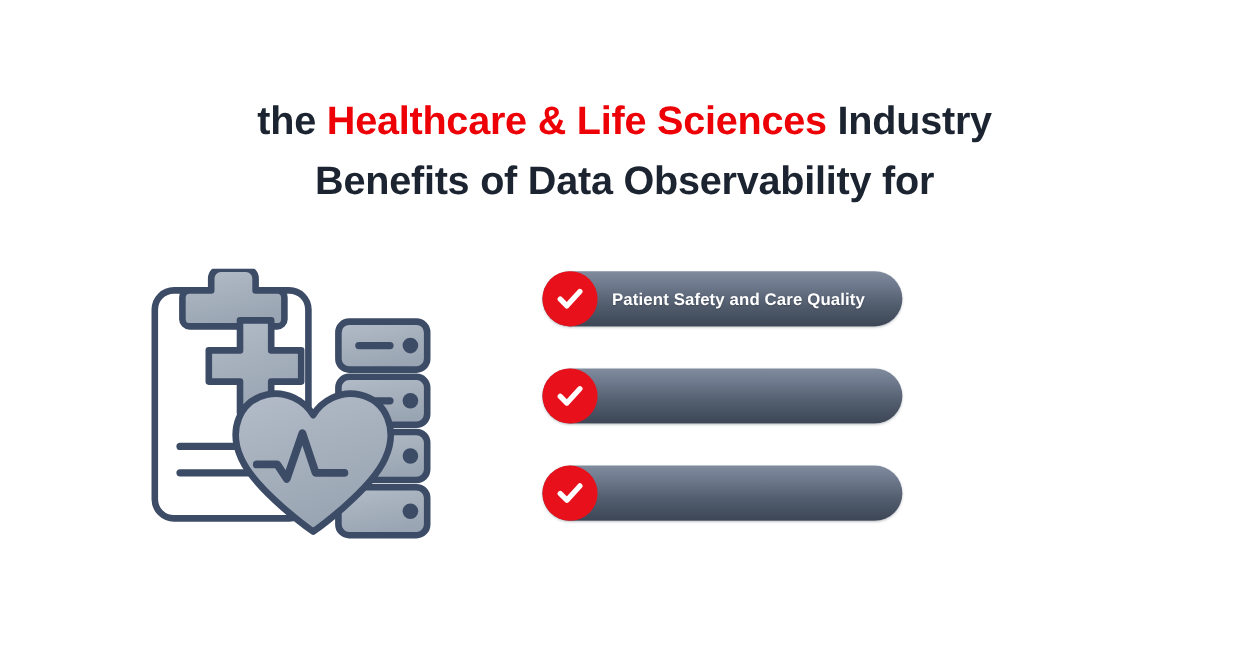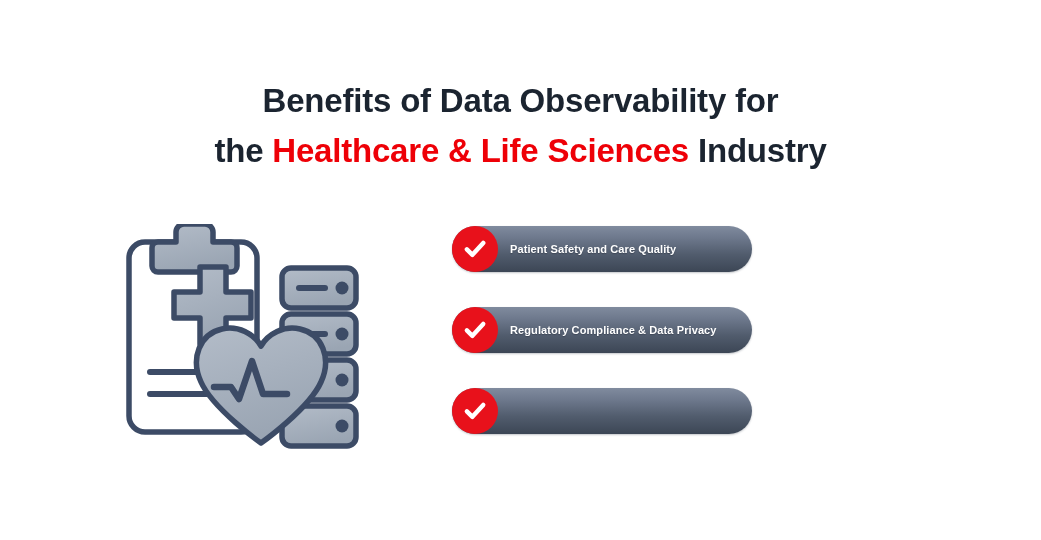--- a/index.html
+++ b/index.html
@@ -76,21 +76,21 @@
     display: flex;
     align-items: center;
     padding-left: 58px;
     box-sizing: border-box;
     width: max-content;
     min-width: 300px;
     padding-right: 24px;
   }
   .pill-label {
     color: #ffffff;
-    font-size: 11px;
+    font-size: 14px;
     font-weight: bold;
     letter-spacing: 0.1px;
     white-space: nowrap;
     text-shadow: 0 1px 1px rgba(25,32,44,0.35);
   }
   .check-badge {
     position: absolute;
     left: 0px;
     top: 50%;
     transform: translateY(-50%);
@@ -107,22 +107,22 @@
     width: 26px;
     height: 26px;
   }
 </style>
 </head>
 <body>
 
 <div class="canvas">
 
   <div class="title-block">
+    <div class="title-line"><span>the </span><span class="title-accent">Healthcare &amp; Life Sciences</span><span> Industry</span></div>
     <div class="title-line">Benefits of Data Observability for</div>
-    <div class="title-line"><span>the </span><span class="title-accent">Healthcare &amp; Life Sciences</span><span> Industry</span></div>
   </div>
 
   <div class="illustration">
     <svg viewBox="0 0 250 226" xmlns="http://www.w3.org/2000/svg">
       <defs>
         <linearGradient id="greyFill" x1="0" y1="0" x2="0.35" y2="1">
           <stop offset="0%" stop-color="#b3bcc8"></stop>
           <stop offset="100%" stop-color="#9aa5b3"></stop>
         </linearGradient>
       </defs>
@@ -178,21 +178,20 @@
       </span>
       <span class="pill-label">Patient Safety and Care Quality</span>
     </div>
 
     <div class="pill">
       <span class="check-badge">
         <svg viewBox="0 0 24 24" xmlns="http://www.w3.org/2000/svg">
           <path d="M4.5 12.3 L9.6 17.4 L19.6 6.4" fill="none" stroke="#ffffff" stroke-width="4.1" stroke-linecap="round" stroke-linejoin="round"></path>
         </svg>
       </span>
-      <span class="pill-label">Regulatory Compliance &amp; Data Privacy</span>
     </div>
 
     <div class="pill">
       <span class="check-badge">
         <svg viewBox="0 0 24 24" xmlns="http://www.w3.org/2000/svg">
           <path d="M4.5 12.3 L9.6 17.4 L19.6 6.4" fill="none" stroke="#ffffff" stroke-width="4.1" stroke-linecap="round" stroke-linejoin="round"></path>
         </svg>
       </span>
     </div>
 

